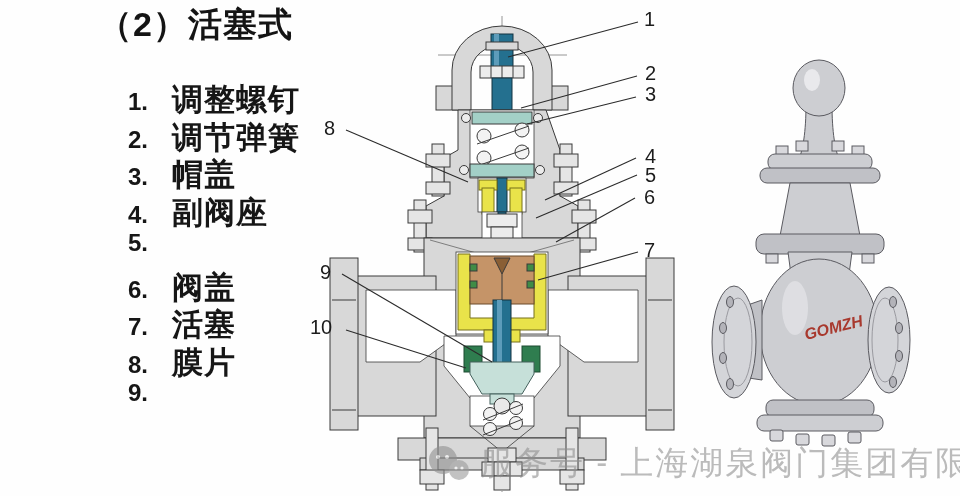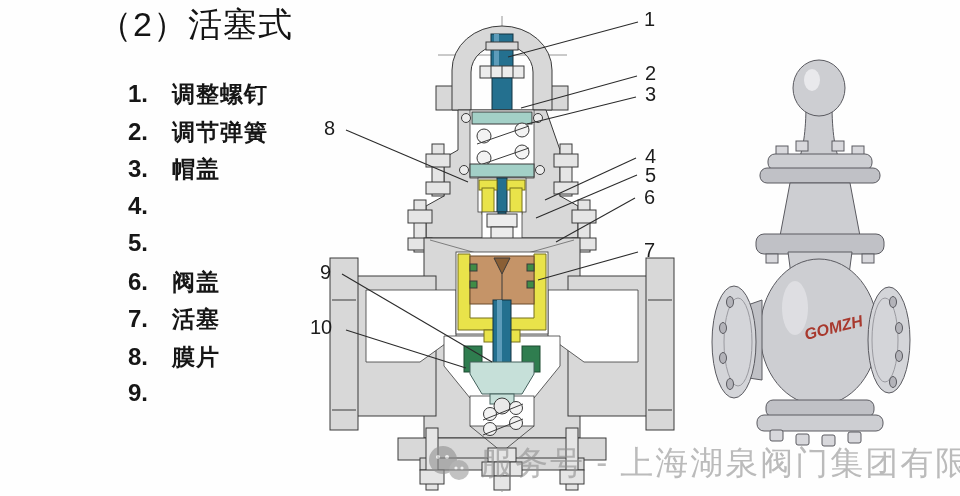--- a/index.html
+++ b/index.html
@@ -1,24 +1,24 @@
 <!DOCTYPE html>
 <html><head>
 <meta charset="utf-8">
 <style>
   html,body{margin:0;padding:0;}
   body{width:960px;height:496px;overflow:hidden;background:#ffffff;position:relative;
        font-family:"Liberation Sans", sans-serif;}
   .page{position:absolute;inset:0;background:#fefefe;}
-  .page-title{position:absolute;left:98px;top:2px;font-size:34px;font-weight:normal;
+  .page-title{position:absolute;left:98px;top:2px;font-size:34px;font-weight:bold;
       color:#141414;letter-spacing:1px;white-space:nowrap;}
   .parts-list{position:absolute;left:128px;top:79px;width:200px;}
   .parts-row{display:flex;align-items:baseline;height:37.5px;color:#161616;}
   .parts-num{width:44px;font-size:24px;font-weight:bold;}
-  .parts-label{font-size:23px;font-weight:bold;letter-spacing:1px;white-space:nowrap;}
+  .parts-label{font-size:31px;font-weight:bold;letter-spacing:1px;white-space:nowrap;}
   svg{position:absolute;left:0;top:0;}
   svg text{font-family:"Liberation Sans", sans-serif;}
   .callout-num{font-size:20px;fill:#1c1c1c;}
   .watermark{position:absolute;left:426px;top:441px;display:flex;align-items:center;gap:8px;
       opacity:0.60;z-index:5;pointer-events:none;}
   .watermark-text{font-size:33px;color:#8f8f8f;letter-spacing:2px;white-space:nowrap;}
 </style>
 </head>
 <body>
 
@@ -34,20 +34,21 @@
     <div class="parts-row">
         <span class="parts-num">2.</span>
         <span class="parts-label">调节弹簧</span>
       </div>
     <div class="parts-row">
         <span class="parts-num">3.</span>
         <span class="parts-label">帽盖</span>
       </div>
     <div class="parts-row">
         <span class="parts-num">4.</span>
+        <span class="parts-label">副阀座</span>
       </div>
     <div class="parts-row">
         <span class="parts-num">5.</span>
       </div>
     <div class="parts-row">
         <span class="parts-num">6.</span>
         <span class="parts-label">阀盖</span>
       </div>
     <div class="parts-row">
         <span class="parts-num">7.</span>

